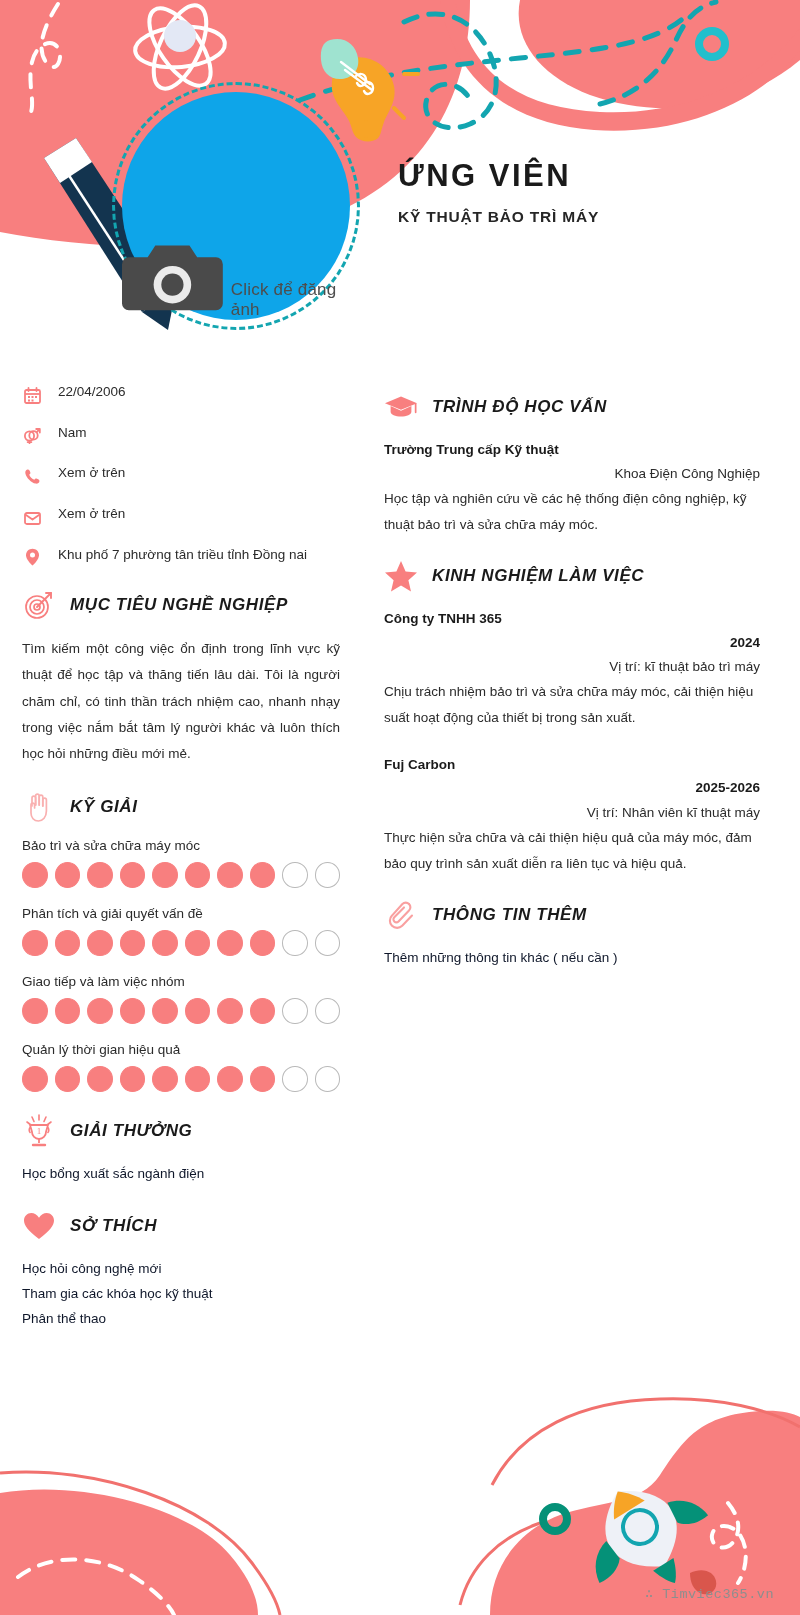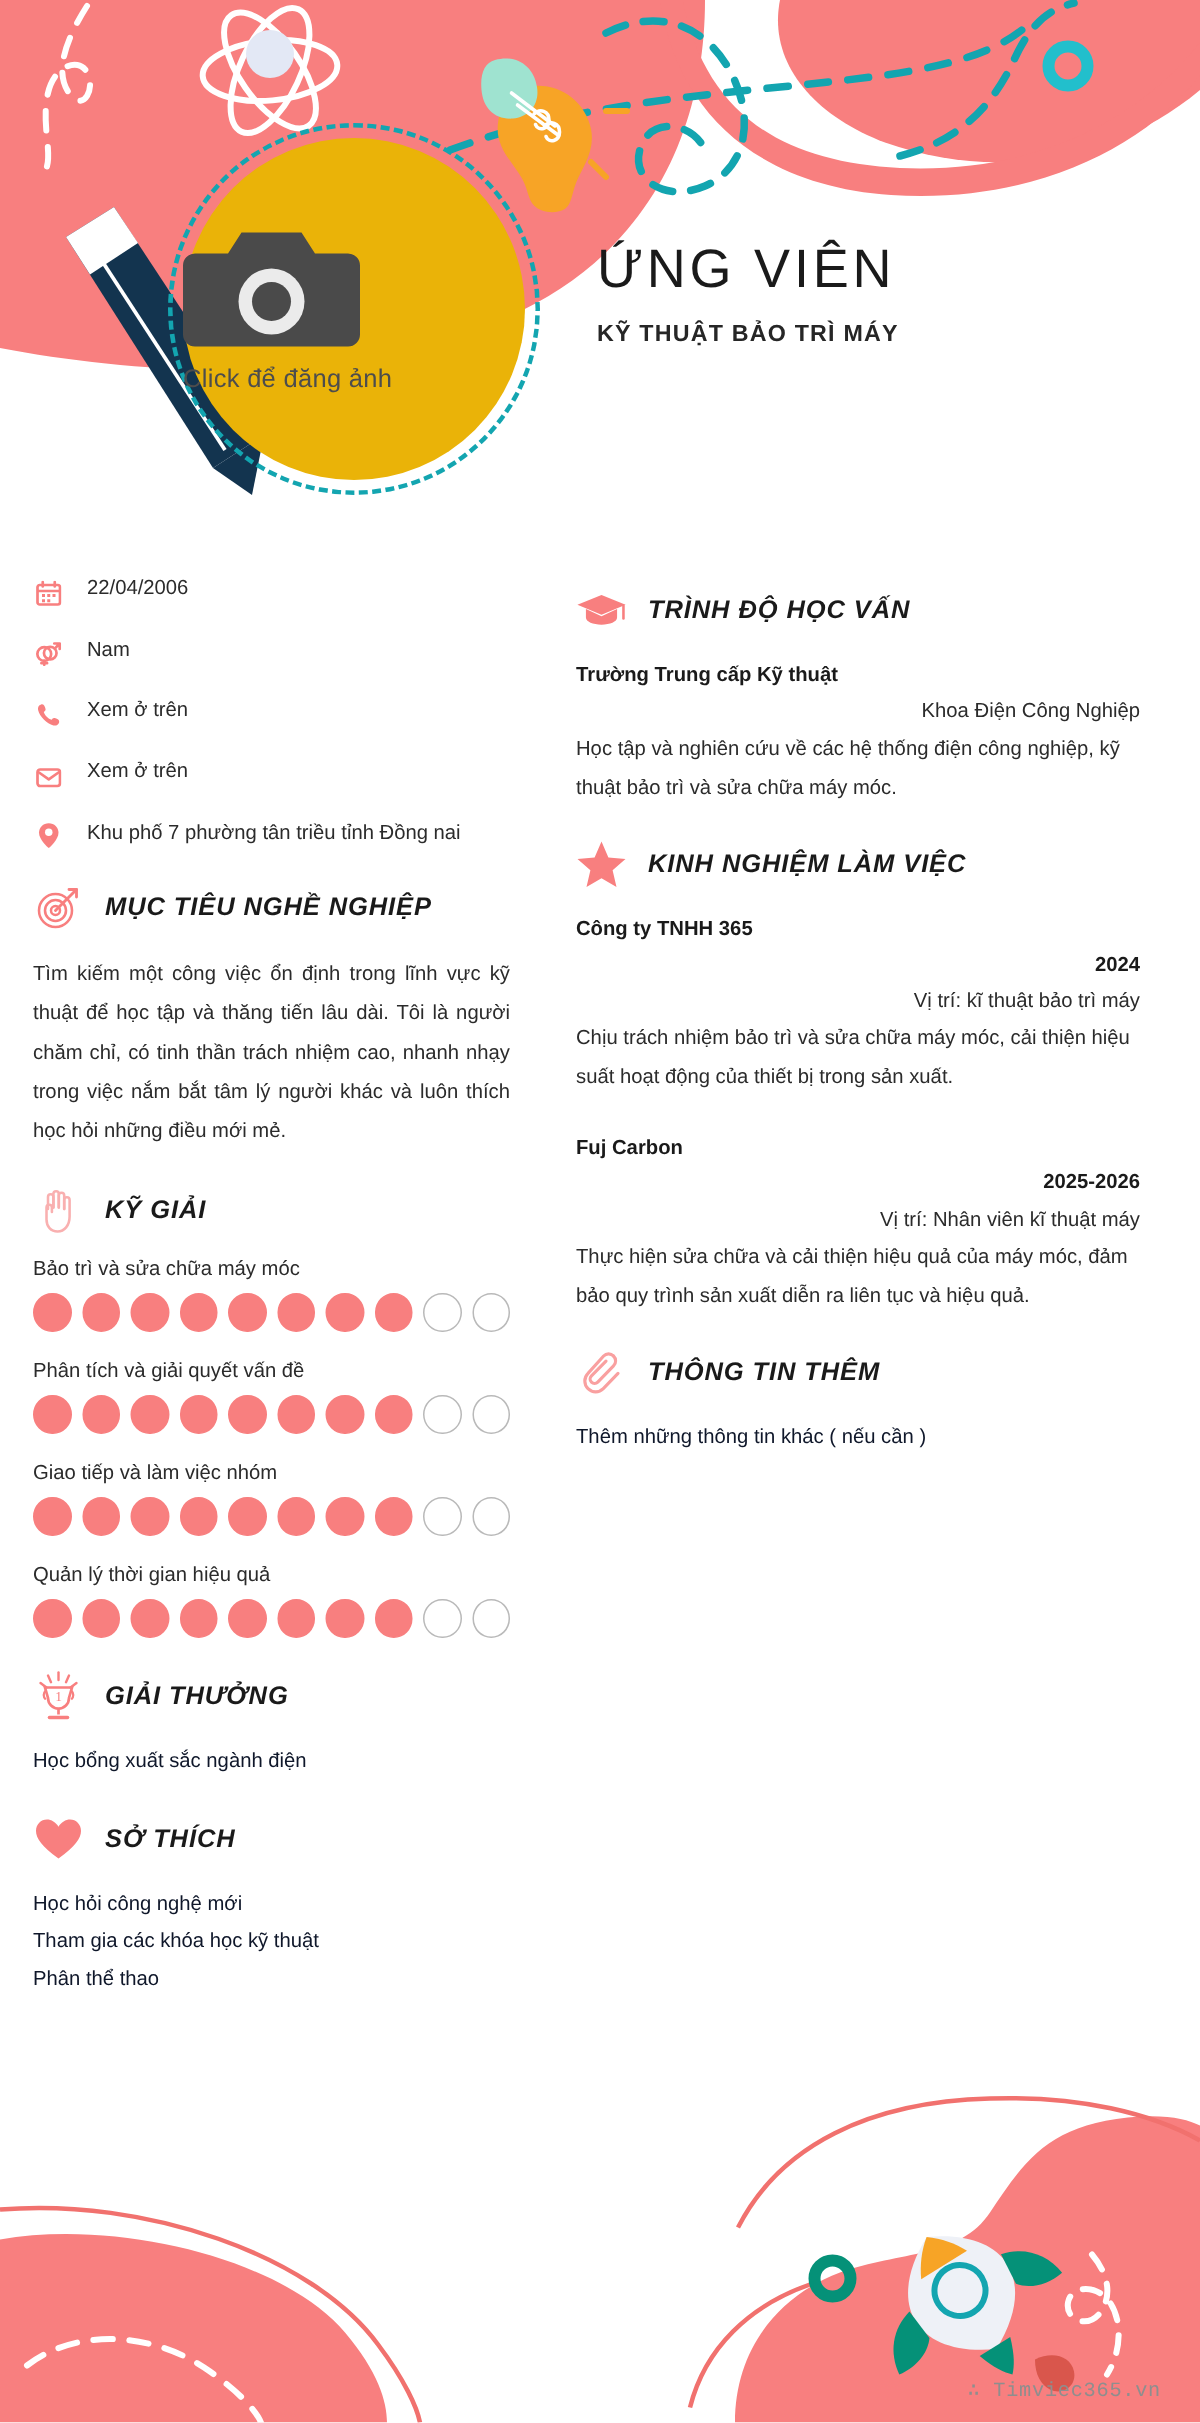--- a/index.html
+++ b/index.html
@@ -34,43 +34,42 @@
     border: 3px dashed #13a5b0;
     display: flex;
     align-items: center;
     justify-content: center;
     z-index: 6;
   }
   .photo-inner {
     width: 228px;
     height: 228px;
     border-radius: 50%;
-    background: #eab308;
+    background: #0ea5e9;
     display: flex;
-    flex-direction: column;
-    align-items: flex-start;
+    align-items: flex-end;
     justify-content: center;
     gap: 8px;
   }
   .cam-icon { width: 118px; height: 86px; }
   .photo-hint {
     font-size: 17px;
     color: #4d4d4d;
     letter-spacing: .2px;
   }
 
   .header-text {
     position: absolute;
     left: 398px;
     top: 158px;
     z-index: 6;
   }
   .cand-name {
-    font-size: 36px;
-    font-weight: normal;
+    font-size: 31px;
+    font-weight: bold;
     letter-spacing: 2.5px;
     color: #1a1a1a;
   }
   .cand-role {
     margin-top: 14px;
     font-size: 15.5px;
     font-weight: bold;
     letter-spacing: .8px;
     color: #262626;
   }

